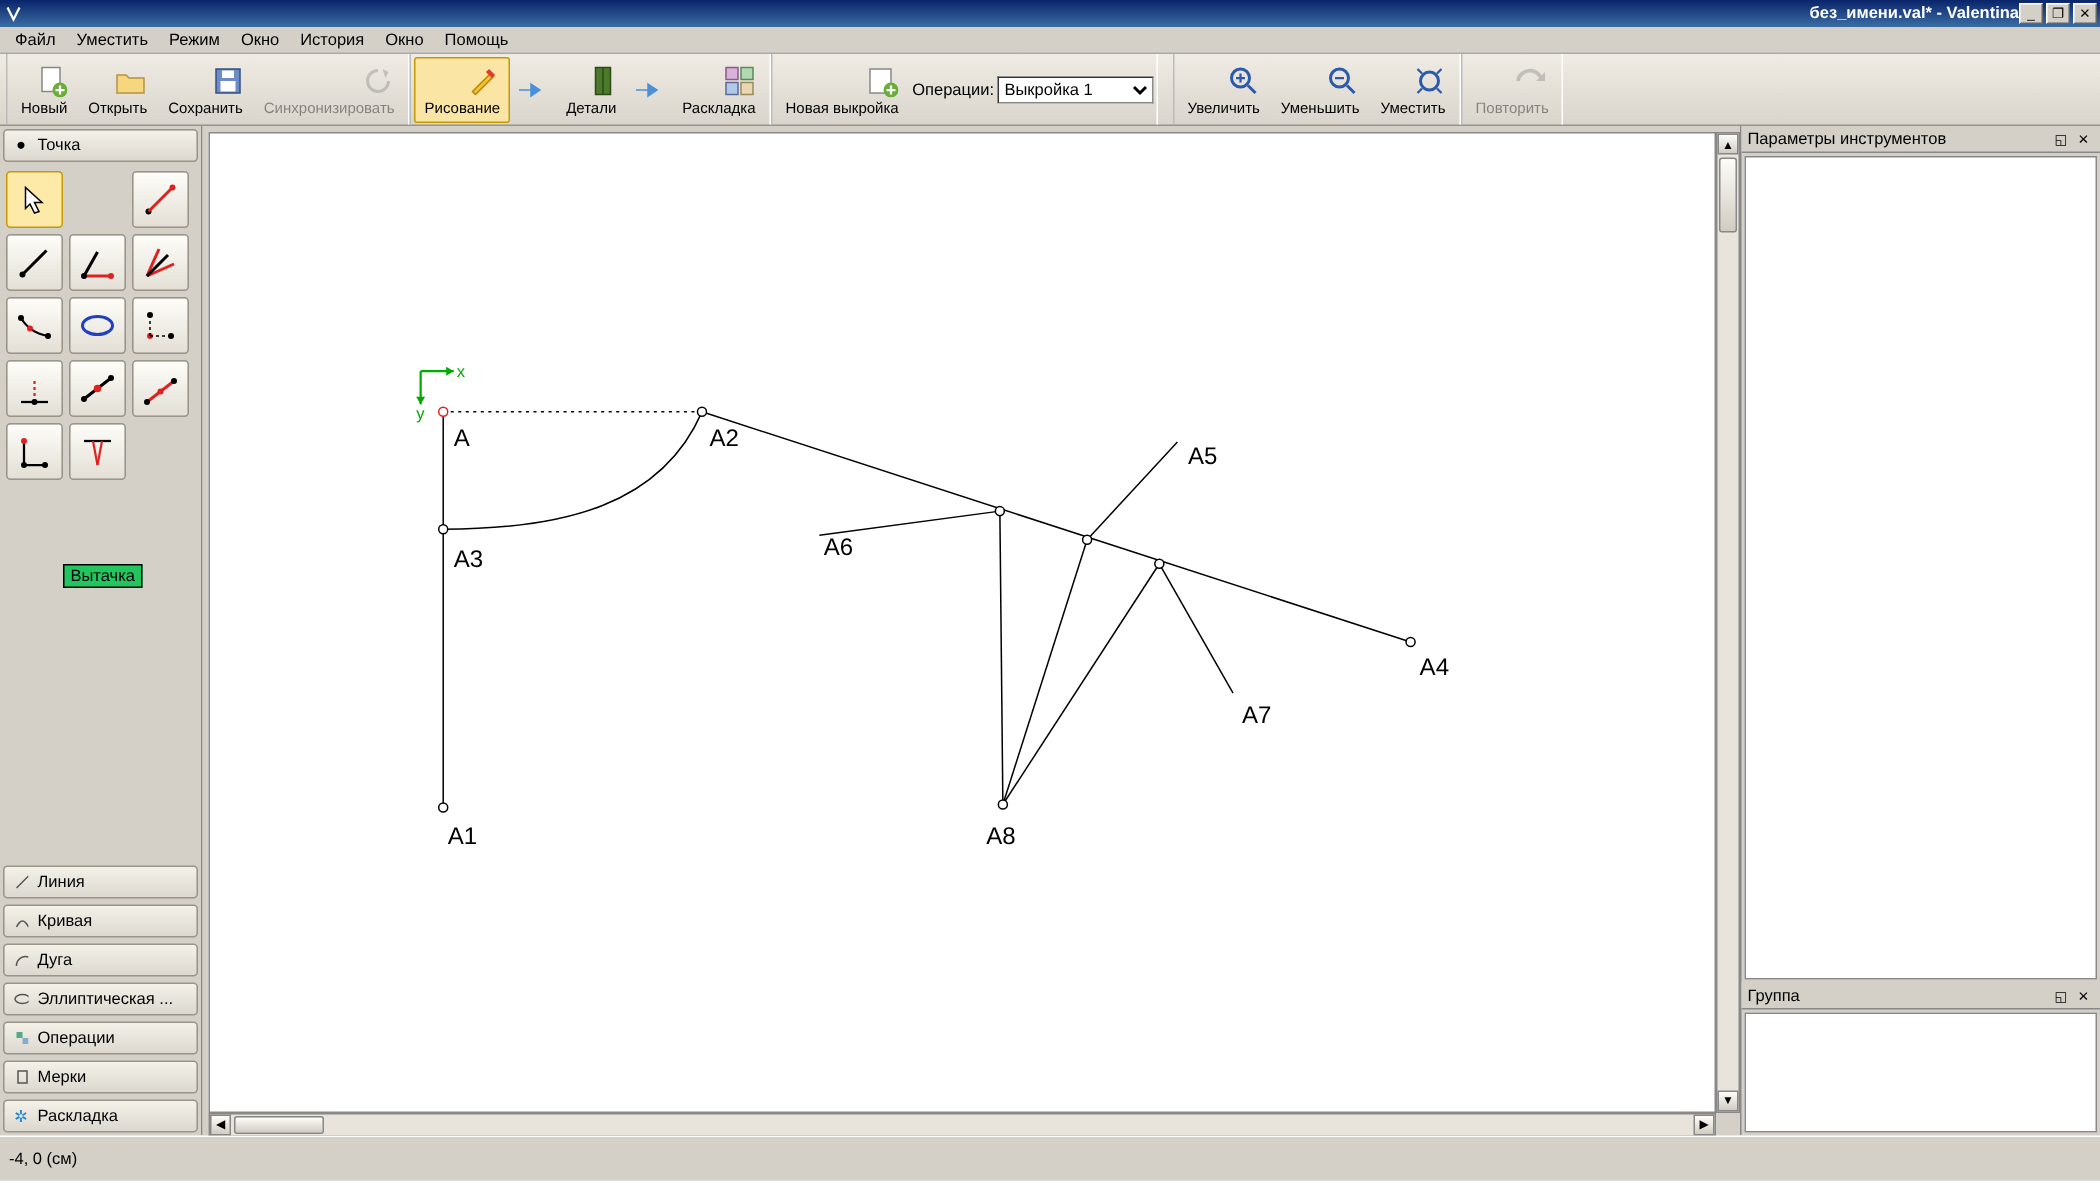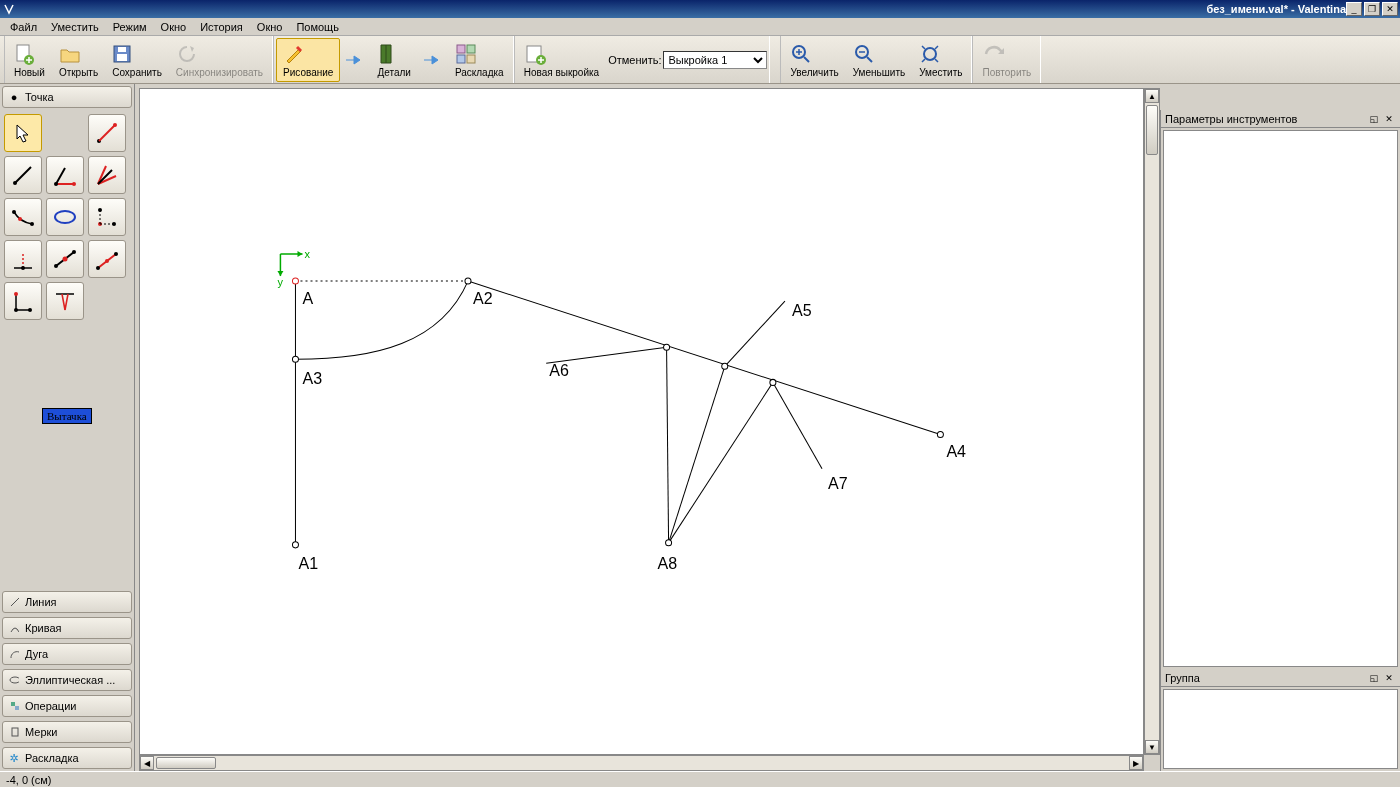--- a/index.html
+++ b/index.html
@@ -8,55 +8,55 @@
 .titlebar .icon { width: 14px; height: 14px; margin-right: 4px; display: inline-flex; align-items: center; justify-content: center; }
 .titlebar .title { flex: 1; font-weight: bold; }
 .winbtns { display: flex; gap: 2px; }
 .winbtn { width: 16px; height: 14px; background: #d4d0c8; border: 1px solid #fff; border-bottom-color: #666; border-right-color: #666; font-size: 9px; display: flex; align-items: center; justify-content: center; cursor: pointer; color: #000; }
 
 .menubar { height: 18px; background: #d4d0c8; display: flex; align-items: center; padding: 0 4px; gap: 2px; border-bottom: 1px solid #aaa; }
 .menubar span { padding: 1px 6px; cursor: pointer; }
 
 .toolbar { height: 48px; background: linear-gradient(#f0ece3, #d9d5cc); border-bottom: 1px solid #9a9489; display: flex; align-items: center; padding: 0 4px; }
 .tb-group { display: flex; align-items: center; height: 100%; border-left: 1px solid #bbb; border-right: 1px solid #fff; padding: 0 2px; }
-.tb-btn { display: flex; flex-direction: column; align-items: flex-start; justify-content: center; padding: 2px 6px; height: 44px; cursor: pointer; border: 1px solid transparent; border-radius: 2px; min-width: 40px; }
+.tb-btn { display: flex; flex-direction: column; align-items: flex-end; justify-content: center; padding: 2px 6px; height: 44px; cursor: pointer; border: 1px solid transparent; border-radius: 2px; min-width: 40px; }
 .tb-btn.active { background: #fbe5a4; border-color: #c49a00; }
 .tb-btn.disabled { opacity: 0.4; cursor: default; }
 .tb-btn .ico { height: 24px; display: flex; align-items: center; justify-content: center; }
 .tb-btn .lbl { font-size: 10px; margin-top: 1px; white-space: nowrap; }
 .tb-label { margin: 0 2px; font-size: 11px; }
 .tb-select { height: 18px; font-size: 11px; background: #fff; border: 1px inset #888; }
 
 .main { flex: 1; display: flex; overflow: hidden; }
 .toolbox { width: 135px; background: #d4d0c8; display: flex; flex-direction: column; border-right: 1px solid #888; }
 .toolbox-section { background: linear-gradient(#f4f1e9, #dcd8cf); border: 1px solid #9a9489; border-radius: 3px; margin: 2px; cursor: pointer; height: 22px; display: flex; align-items: center; padding: 0 6px; gap: 6px; }
 .toolbox-section .secicon { width: 10px; height: 10px; display: inline-flex; align-items: center; justify-content: center; }
 .toolbox-content { flex: 1; padding: 4px; }
 .toolgrid { display: flex; flex-wrap: wrap; gap: 4px; }
 .toolbtn { width: 38px; height: 38px; background: linear-gradient(#fefdf9, #e3dfd5); border: 1px solid #9a9489; border-radius: 3px; display: flex; align-items: center; justify-content: center; cursor: pointer; }
 .toolbtn.selected { background: #fde9a8; border-color: #c49a00; }
-.tooltip-box { position: absolute; background: #1d4ed8; border: 1px solid #000; padding: 1px 4px; font-size: 11px; left: 42px; top: 408px; z-index: 10; font-family: Liberation Serif, serif; }
+.tooltip-box { position: absolute; background: #22c55e; border: 1px solid #000; padding: 1px 4px; font-size: 11px; left: 42px; top: 376px; z-index: 10; }
 
 .canvas-area { flex: 1; display: flex; flex-direction: column; background: #d4d0c8; }
 .canvas-wrap { flex: 1; margin: 4px 0 0 4px; display: flex; }
 .canvas { flex: 1; background: #fff; position: relative; border: 1px solid #888; }
 .vscroll { width: 16px; background: #e8e4db; border: 1px solid #888; position: relative; }
 .hscroll-row { height: 16px; margin: 0 0 0 4px; display: flex; }
 .hscroll { flex: 1; background: #e8e4db; border: 1px solid #888; position: relative; }
 .corner { width: 16px; height: 16px; background: #d4d0c8; }
 .scroll-thumb { background: linear-gradient(#fefdf9, #d0ccc2); border: 1px solid #888; border-radius: 2px; position: absolute; }
 .scroll-arrow { position: absolute; width: 14px; height: 14px; background: linear-gradient(#fefdf9, #d0ccc2); border: 1px solid #888; display: flex; align-items: center; justify-content: center; font-size: 8px; }
 
-.rightpane { width: 240px; display: flex; flex-direction: column; border-left: 1px solid #888; margin-top: 26px; }
+.rightpane { width: 240px; display: flex; flex-direction: column; border-left: 1px solid #888; }
 .panel-hdr { height: 18px; background: #d4d0c8; display: flex; align-items: center; padding: 0 4px; border-bottom: 1px solid #888; font-size: 11px; }
 .panel-hdr .title { flex: 1; }
 .panel-hdr .ctl { width: 14px; height: 12px; font-size: 9px; display: flex; align-items: center; justify-content: center; cursor: pointer; margin-left: 1px; }
 .panel-body { flex: 1; background: #fff; border: 1px solid #888; margin: 2px; }
 
-.statusbar { height: 16px; background: #d4d0c8; border-top: 1px solid #fff; display: flex; align-items: center; padding: 0 6px; font-size: 11px; gap: 10px; }
+.statusbar { height: 30px; background: #d4d0c8; border-top: 1px solid #fff; display: flex; align-items: center; padding: 0 6px; font-size: 11px; gap: 10px; }
 
 svg { display: block; }
 .pt-label { font: 16px Arial; fill: #000; }
 </style>
 </head>
 <body>
 
 <div class="titlebar">
   <span class="icon">
     <svg width="12" height="12">
@@ -166,21 +166,21 @@
     <div class="tb-btn">
       <span class="ico">
           <svg width="22" height="22">
             <rect x="3" y="3" width="14" height="16" fill="#fff" stroke="#888"></rect>
             <circle cx="17" cy="17" r="5" fill="#6aae3a"></circle>
             <path d="M17 14v6M14 17h6" stroke="#fff" stroke-width="1.5"></path>
           </svg>
         </span>
       <span class="lbl">Новая выкройка</span>
     </div>
-    <span class="tb-label">Отменить:</span>
+    <span class="tb-label">Операции:</span>
     <select class="tb-select" style="width:104px;">
       <option>Выкройка 1</option>
     </select>
   </div>
   <div class="tb-group" style="margin-left:10px;">
     <div class="tb-btn">
       <span class="ico">
           <svg width="22" height="22">
             <circle cx="9" cy="9" r="6" fill="none" stroke="#2a5aaa" stroke-width="2"></circle>
             <path d="M14 14l5 5" stroke="#2a5aaa" stroke-width="2"></path>

